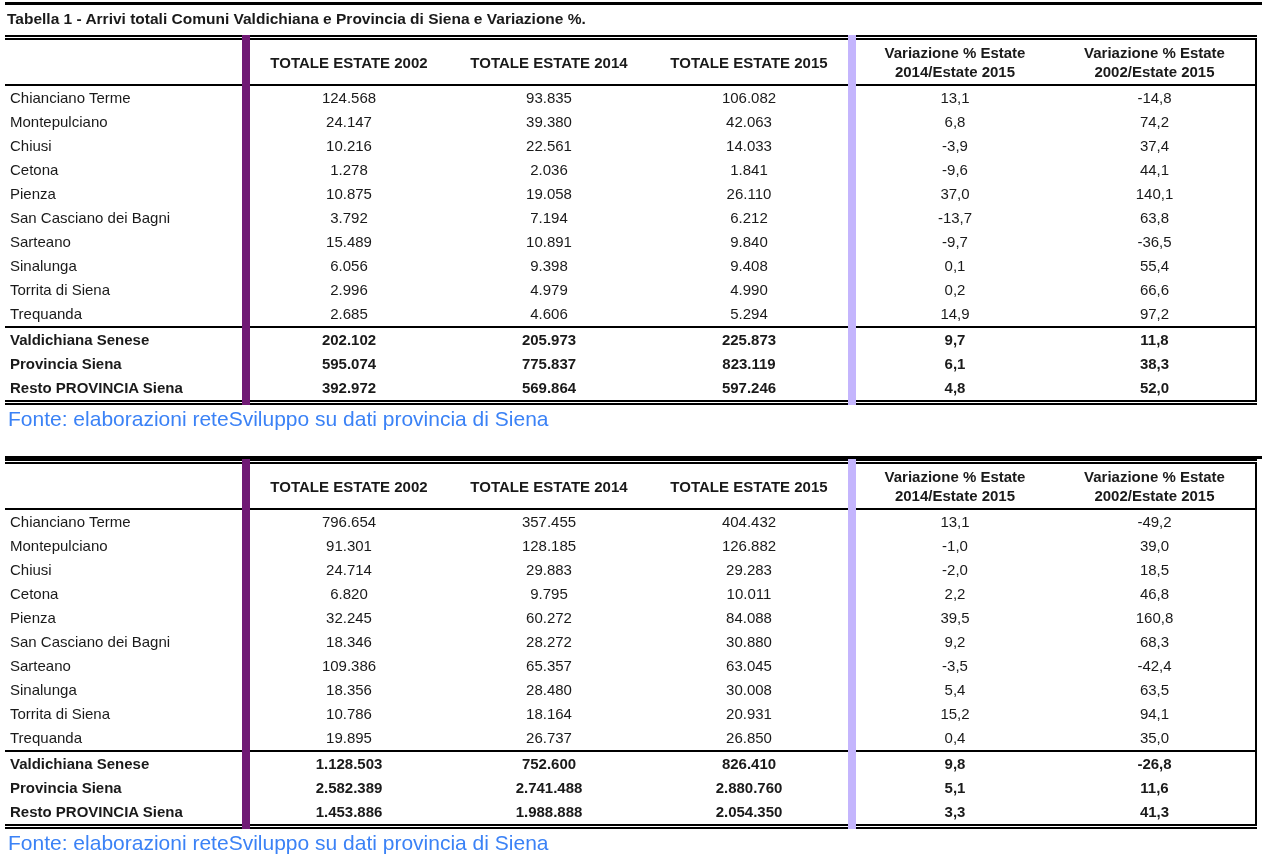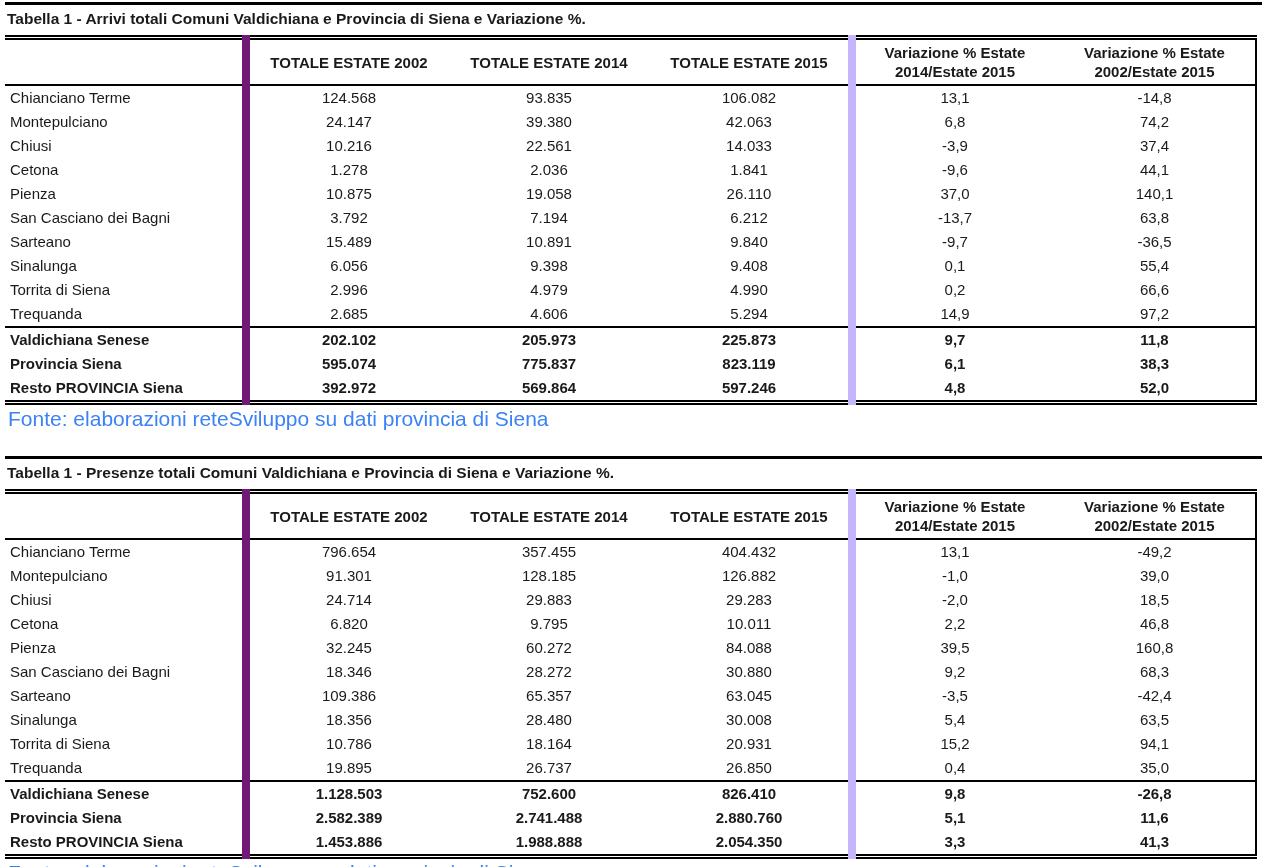--- a/index.html
+++ b/index.html
@@ -205,21 +205,20 @@
             <td>4,8</td>
             <td>52,0</td>
           </tr>
         </tbody>
     </table>
     <p class="source-note">Fonte: elaborazioni reteSviluppo su dati provincia di Siena</p>
   </section>
 
   <section class="table-section section-presenze">
     <div class="top-rule"></div>
-    <h2 class="table-title">Tabella 1 - Presenze totali Comuni Valdichiana e Provincia di Siena e Variazione %.</h2>
     <table class="data-table">
       <colgroup>
         <col class="c-name">
           <col class="c-num">
           <col class="c-num">
           <col class="c-num">
           <col class="c-num">
           <col class="c-num">
       </colgroup>
       <thead>

